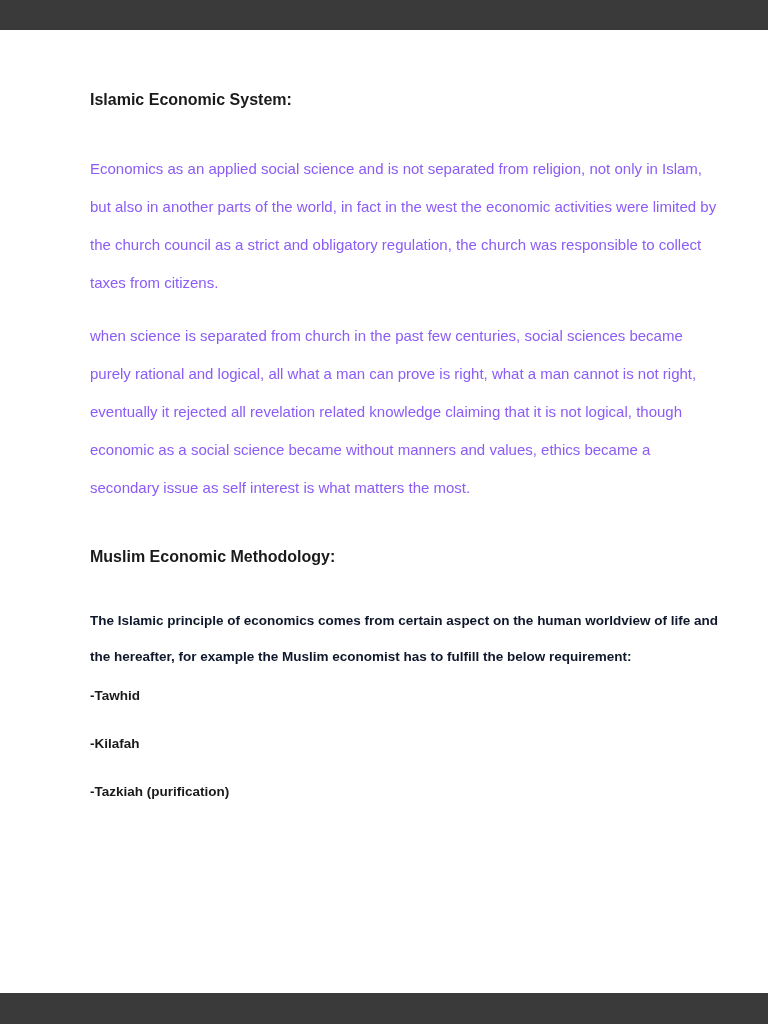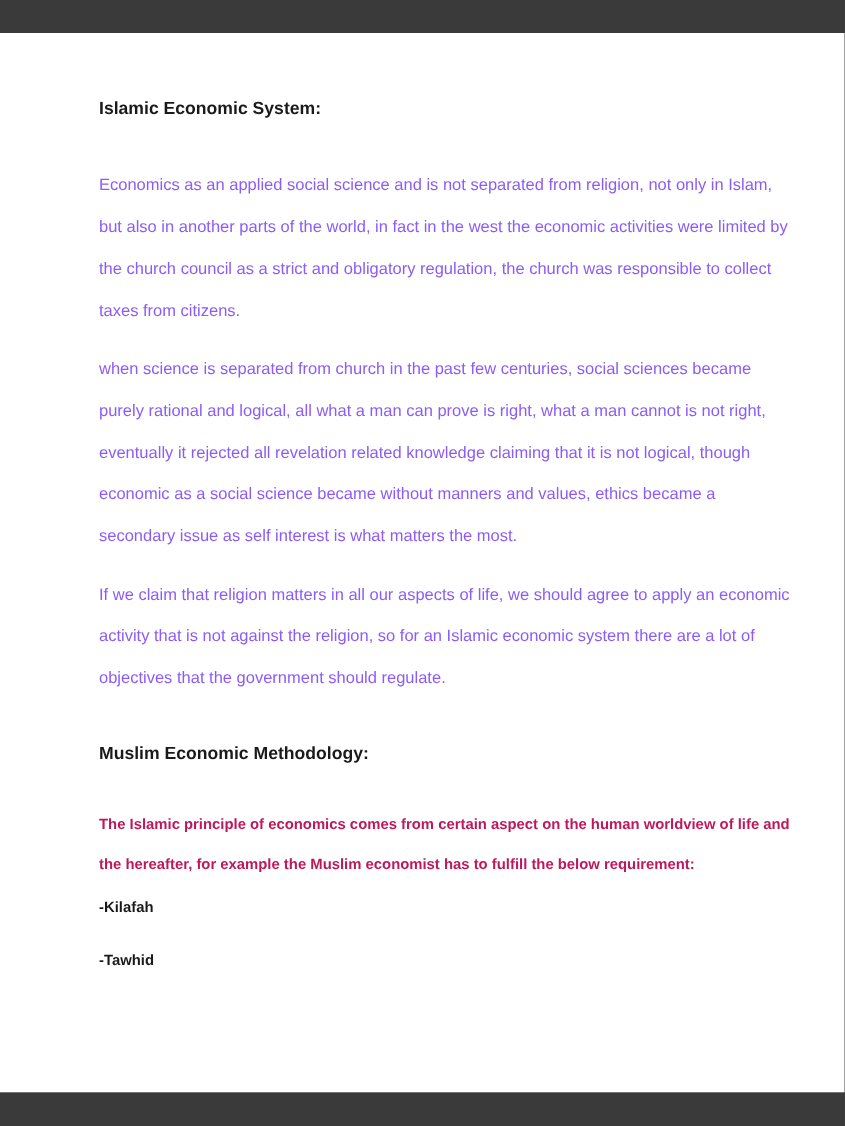--- a/index.html
+++ b/index.html
@@ -40,21 +40,21 @@
     font-size: 15px;
     line-height: 38px;
     margin: 0 0 15px 0;
     color: #8b5cf6;
   }
   .sub-para {
     font-size: 13.5px;
     font-weight: 600;
     line-height: 36px;
     margin: 0 0 12px 0;
-    color: #be185d;
+    color: #0f172a;
   }
   .list-item {
     font-size: 13.5px;
     font-weight: 600;
     line-height: 18px;
     margin: 0 0 30px 0;
     color: #1a1a1a;
   }
 </style>
 </head>
@@ -62,25 +62,25 @@
 
 <div class="viewer">
   <div class="page">
 
     <h1 class="heading">Islamic Economic System:</h1>
 
     <p class="body-para">Economics as an applied social science and is not separated from religion, not only in Islam, but also in another parts of the world, in fact in the west the economic activities were limited by the church council as a strict and obligatory regulation, the church was responsible to collect taxes from citizens.</p>
 
     <p class="body-para">when science is separated from church in the past few centuries, social sciences became purely rational and logical, all what a man can prove is right, what a man cannot is not right, eventually it rejected all revelation related knowledge claiming that it is not logical, though economic as a social science became without manners and values, ethics became a secondary issue as self interest is what matters the most.</p>
 
-    <p class="body-para">If we claim that religion matters in all our aspects of life, we should agree to apply an economic activity that is not against the religion, so for an Islamic economic system there are a lot of objectives that the government should regulate.</p>
 
     <h2 class="heading second">Muslim Economic Methodology:</h2>
 
     <p class="sub-para">The Islamic principle of economics comes from certain aspect on the human worldview of life and the hereafter, for example the Muslim economist has to fulfill the below requirement:</p>
 
+    <p class="list-item">-Tawhid</p>
+
     <p class="list-item">-Kilafah</p>
 
-    <p class="list-item">-Tawhid</p>
-
+    <p class="list-item">-Tazkiah (purification)</p>
 
   </div>
 </div>
 
 </body></html>

